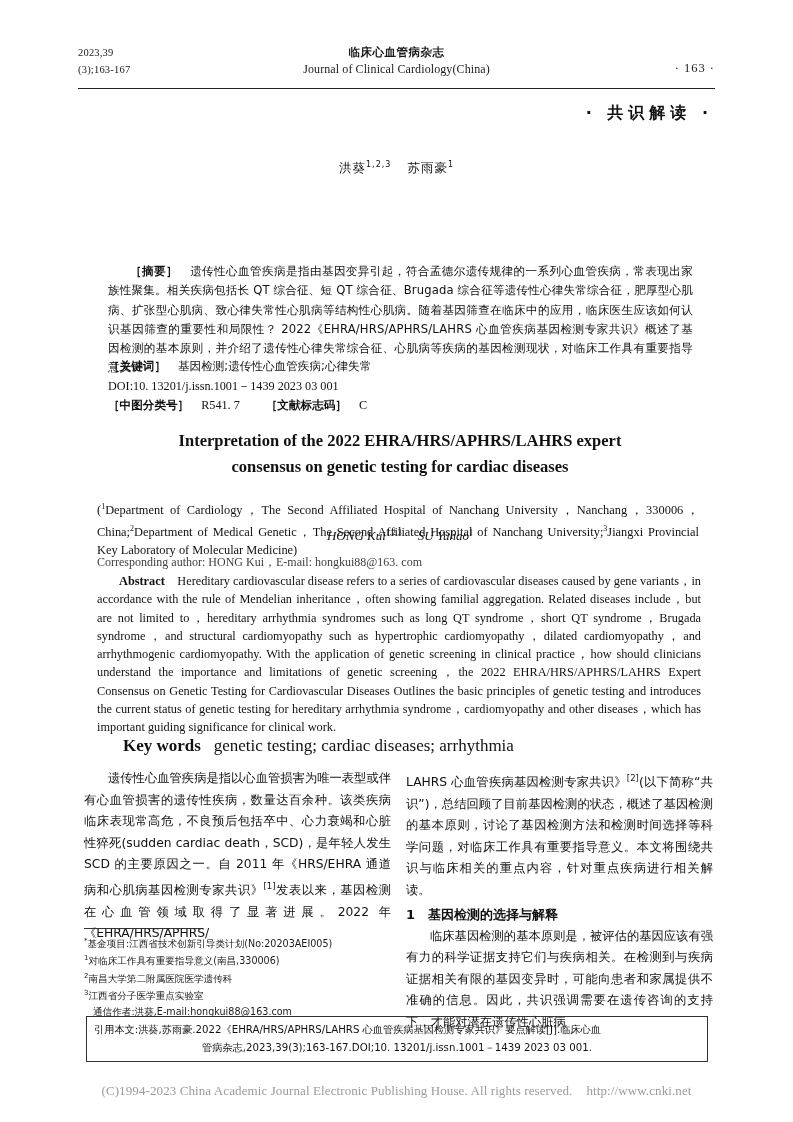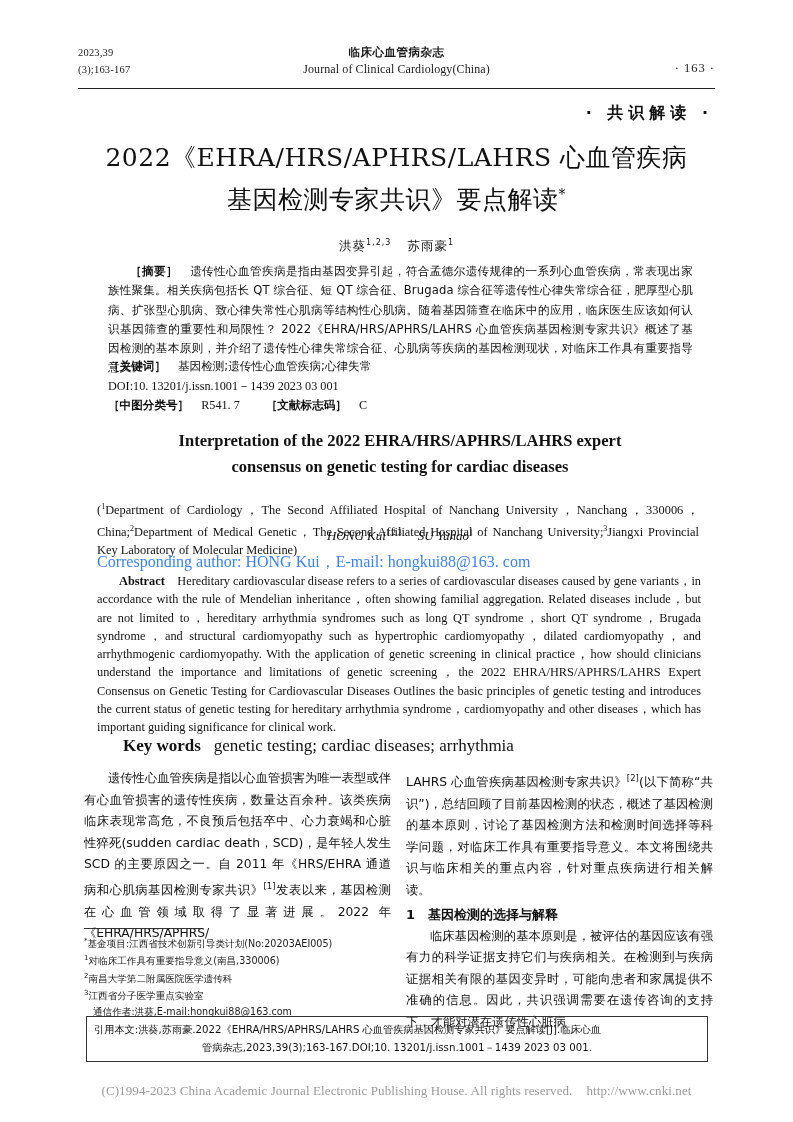--- a/index.html
+++ b/index.html
@@ -185,23 +185,23 @@
     color: #111;
   }
   .en-affil sup { font-size: 8px; }
 
   .en-corr {
     position: absolute;
     left: 97px;
     top: 553px;
     width: 602px;
     font-family: "Liberation Serif", serif;
-    font-size: 16px;
+    font-size: 12px;
     line-height: 18.4px;
-    color: #3b82f6;
+    color: #404040;
   }
 
   
   .en-abs {
     position: absolute;
     left: 97px;
     top: 572px;
     width: 604px;
     font-family: "Liberation Serif", serif;
     font-size: 12.3px;
@@ -318,24 +318,20 @@
       <div class="runhead-cn">临床心血管病杂志</div>
       <div class="runhead-en">Journal of Clinical Cardiology(China)</div>
     </div>
     <div class="runhead-right">· 163 ·</div>
   </div>
   <div class="runrule"></div>
 
   <div class="section-marker">· 共识解读 ·</div>
 
   <div class="title-block">
-    <div class="title-cn">
-      <div>2022《EHRA/HRS/APHRS/LAHRS 心血管疾病</div>
-      <div><span>基因检测专家共识》要点解读</span><span class="sup">*</span></div>
-    </div>
     <div class="authors-cn">
       <span>洪葵</span><sup>1,2,3</sup><span class="gap"></span><span>苏雨豪</span><sup>1</sup>
     </div>
   </div>
 
   <div class="cn-abs">
     <div class="cn-abs-ind">
       <span class="lbl">［摘要］</span>&nbsp;&nbsp;&nbsp;<span>遗传性心血管疾病是指由基因变异引起，符合孟德尔遗传规律的一系列心血管疾病，常表现出家族性聚集。相关疾病包括长 QT 综合征、短 QT 综合征、Brugada 综合征等遗传性心律失常综合征，肥厚型心肌病、扩张型心肌病、致心律失常性心肌病等结构性心肌病。随着基因筛查在临床中的应用，临床医生应该如何认识基因筛查的重要性和局限性？ 2022《EHRA/HRS/APHRS/LAHRS 心血管疾病基因检测专家共识》概述了基因检测的基本原则，并介绍了遗传性心律失常综合征、心肌病等疾病的基因检测现状，对临床工作具有重要指导意义。</span>
     </div>
   </div>

